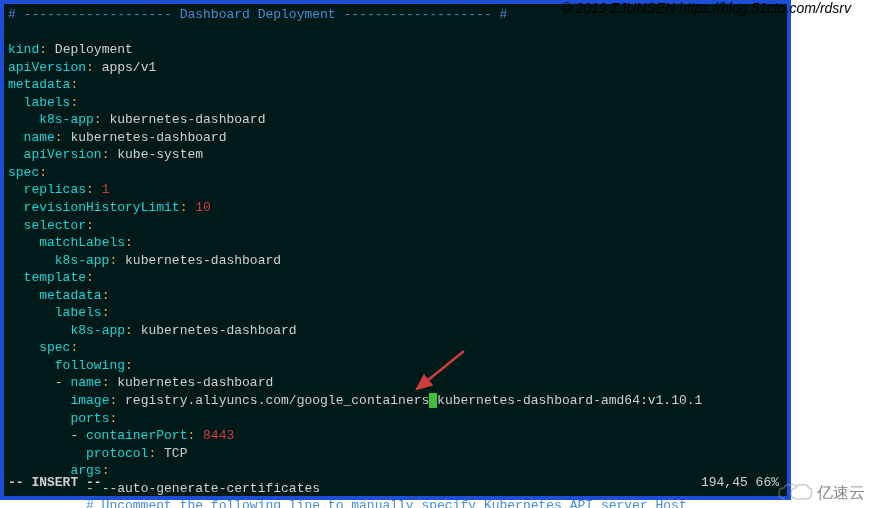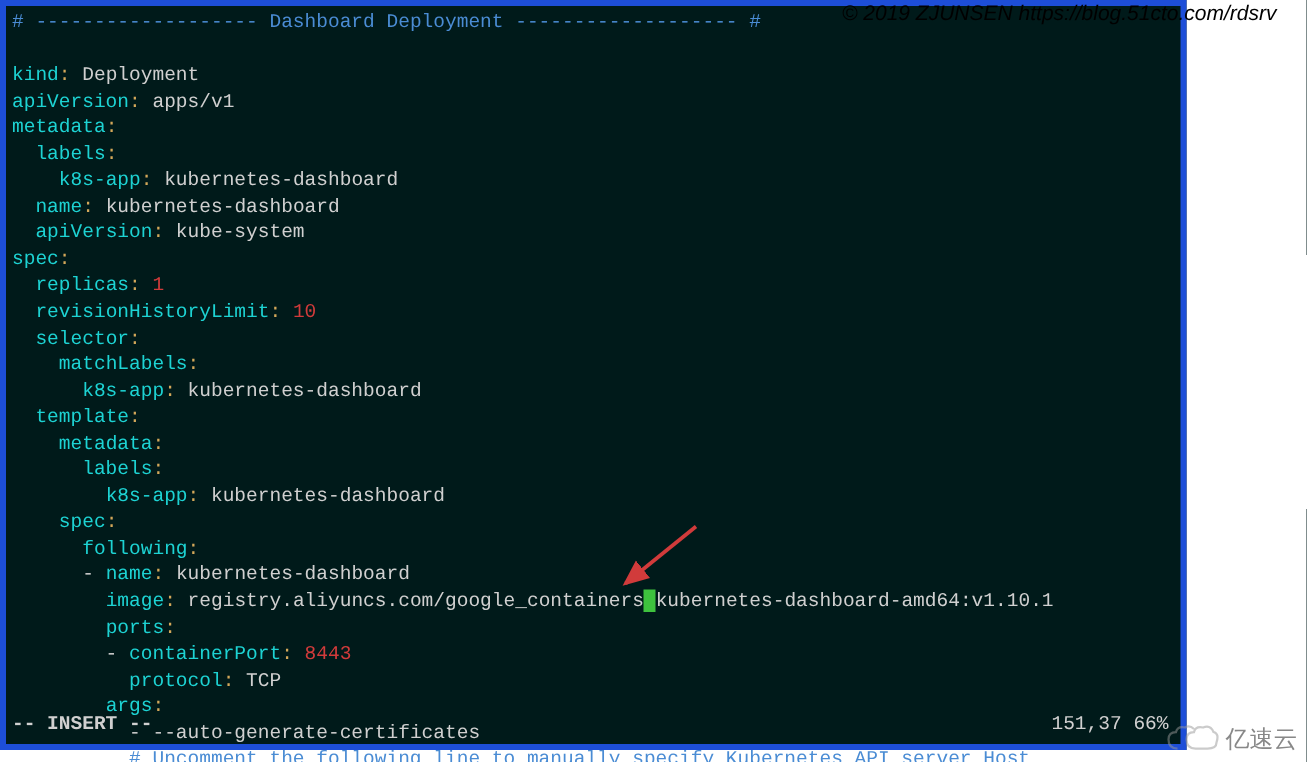--- a/index.html
+++ b/index.html
@@ -116,21 +116,21 @@
 <svg class="arrow" width="60" height="45" viewBox="0 0 60 45">
   <defs>
     <marker id="arrowhead" markerWidth="8" markerHeight="8" refX="6" refY="3" orient="auto">
       <polygon points="0 0, 7 3, 0 6" fill="#d13b3b"></polygon>
     </marker>
   </defs>
   <line x1="55" y1="2" x2="8" y2="40" stroke="#d13b3b" stroke-width="2.5" marker-end="url(#arrowhead)"></line>
 </svg>
 
 <div class="status-bar">-- INSERT --</div>
-<div class="status-right"><span>151,37</span><span>        </span><span>66%</span></div>
+<div class="status-right"><span>194,45</span><span>        </span><span>66%</span></div>
 
 </div>
 
 <div class="logo-watermark">
   <svg width="36" height="20" viewBox="0 0 36 20">
     <path d="M 8 16 Q 2 16 2 10 Q 2 5 7 5 Q 8 1 13 2 Q 16 0 19 3 M 20 16 Q 14 16 14 10 Q 14 5 19 5 Q 20 1 25 2 Q 30 0 32 5 Q 36 6 34 12 Q 34 16 28 16 Z" fill="none" stroke="#999" stroke-width="1.5"></path>
   </svg>
   <span>亿速云</span>
 </div>
 

